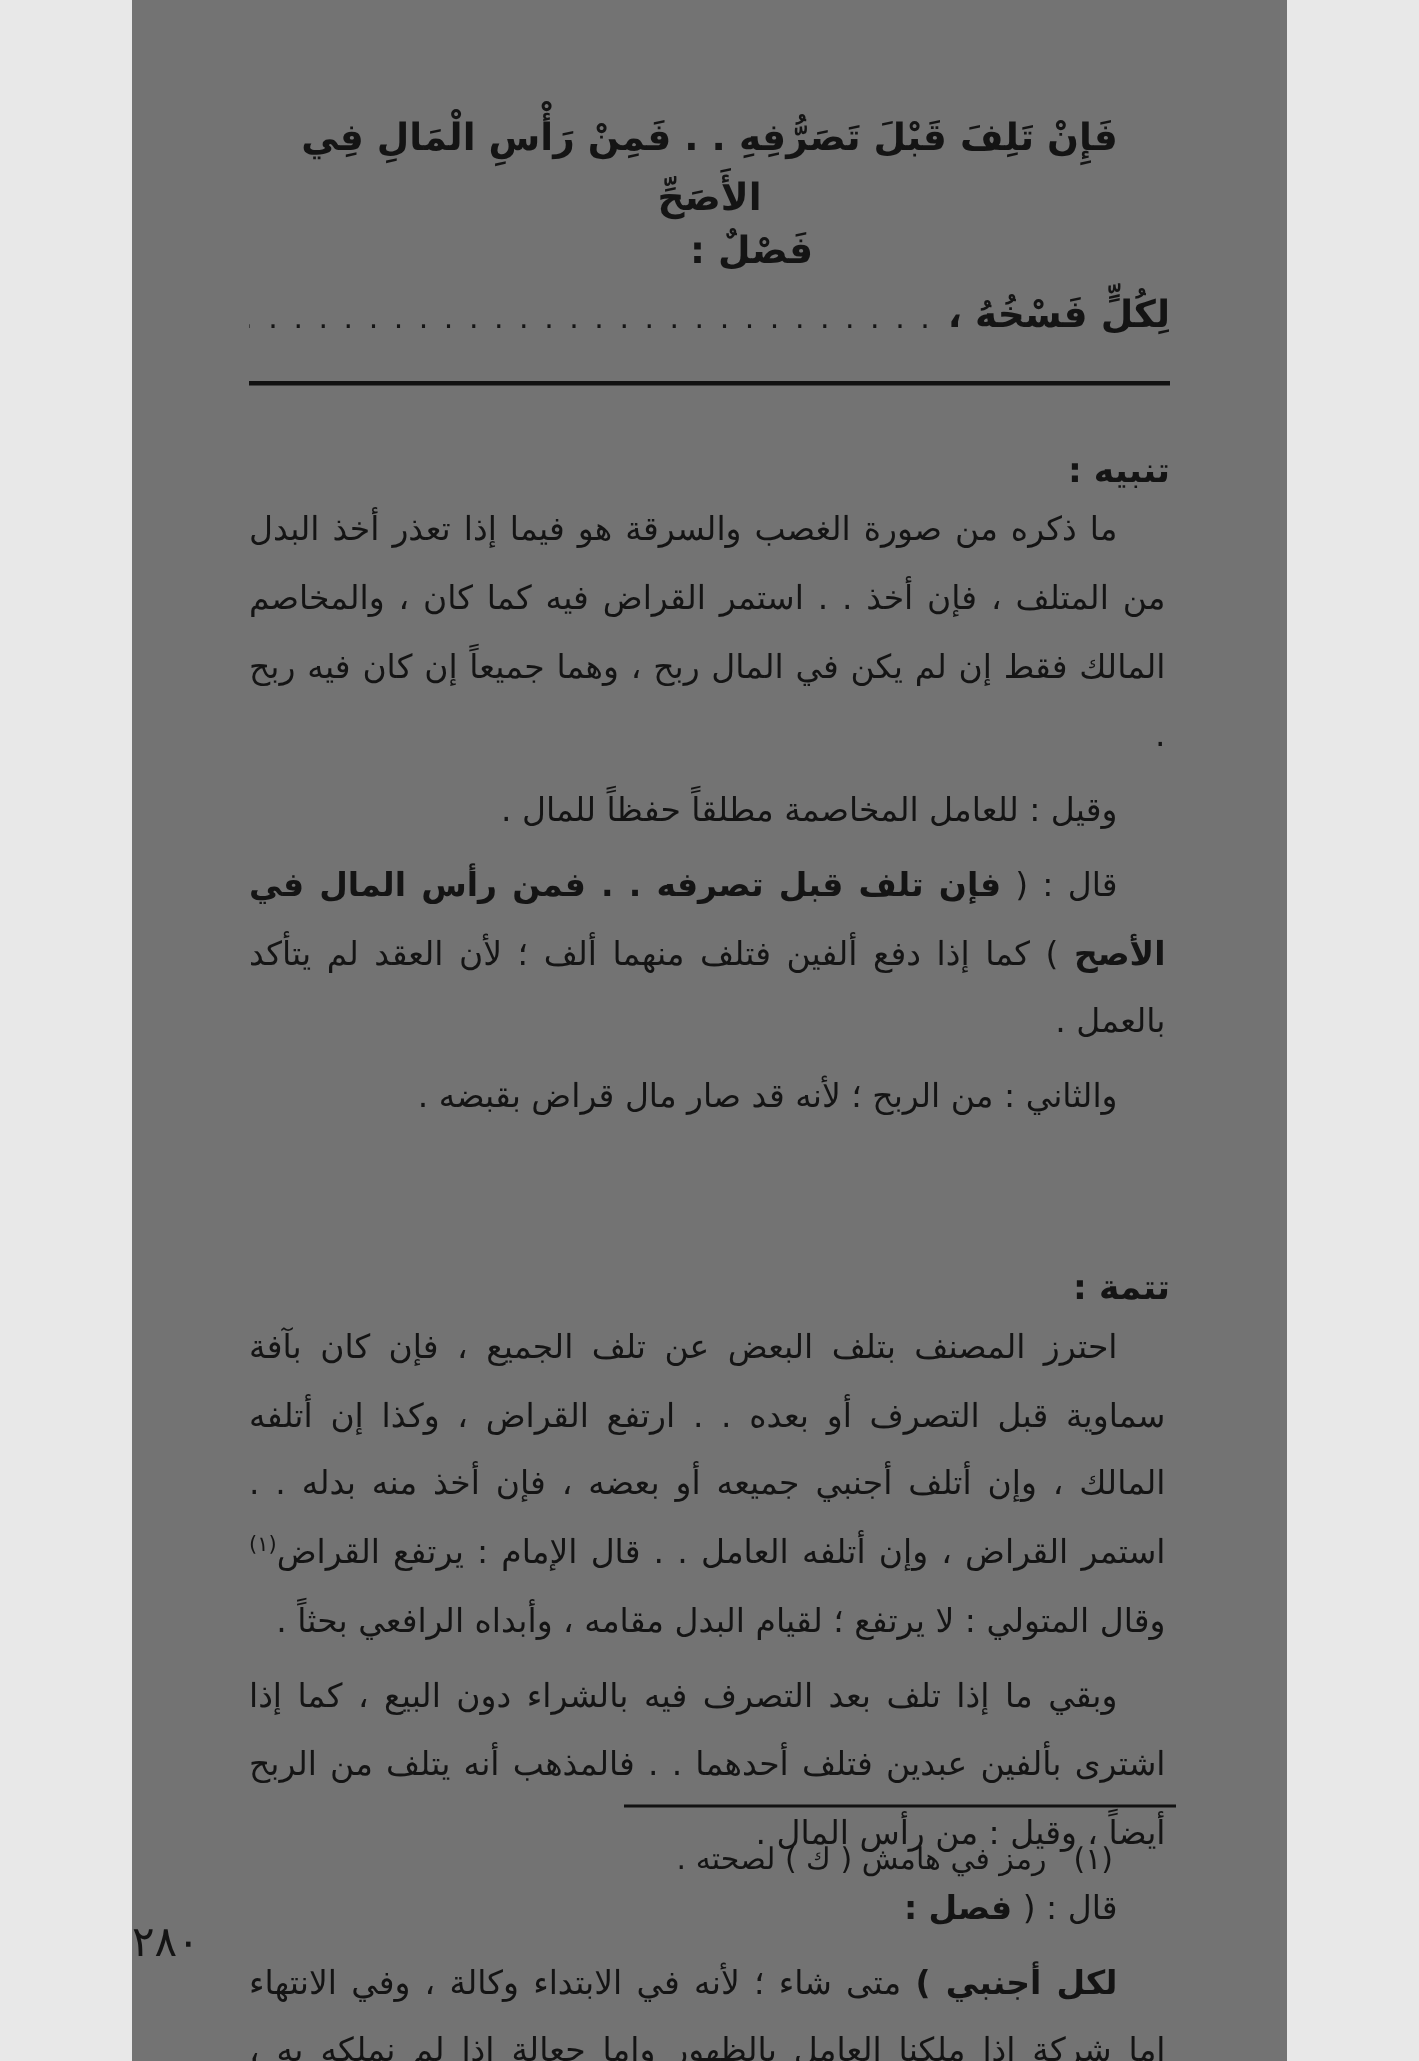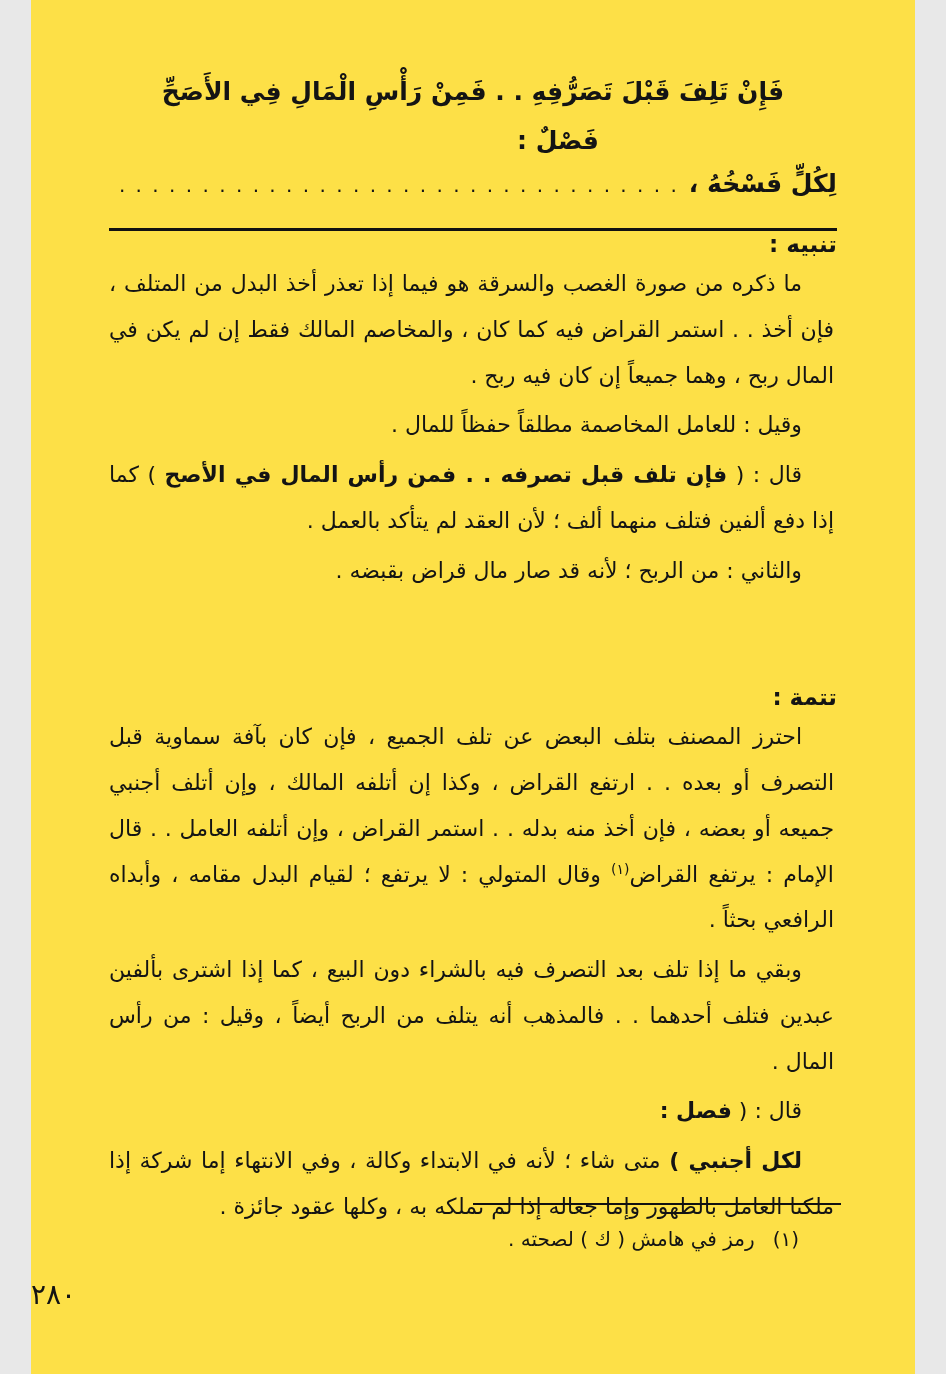--- a/index.html
+++ b/index.html
@@ -2,24 +2,24 @@
 <html lang="ar" dir="rtl"><head>
 <meta charset="utf-8">
 <style>
   html, body {
     margin: 0;
     padding: 0;
     background: #e8e8e8;
   }
   .page {
     position: relative;
-    width: 884px;
+    width: 770px;
     height: 1374px;
     margin: 0 auto;
-    background: #fde047;
+    background: #737373;
     color: #141414;
     font-family: "DejaVu Sans", sans-serif;
     direction: rtl;
     overflow: hidden;
     box-sizing: border-box;
   }
   .content {
     padding: 72px 78px 0 78px;
     direction: rtl;
   }
@@ -28,21 +28,20 @@
   .matn-line1 {
     text-align: center;
     font-size: 25px;
     font-weight: bold;
     line-height: 1.6;
   }
   .matn-fasl {
     font-size: 25px;
     font-weight: bold;
     text-align: right;
-    margin-top: 14px;
     padding-right: 238px;
   }
   .matn-likull {
     display: flex;
     align-items: baseline;
     margin-top: 14px;
     font-size: 25px;
     white-space: nowrap;
   }
   .matn-likull .likull-text {
@@ -63,20 +62,21 @@
   .separator {
     border: 0;
     border-top: 3px solid #111;
     margin: 30px 0 0 0;
   }
 
   
   .section-heading {
     font-size: 23px;
     font-weight: bold;
+    margin-top: 44px;
     margin-bottom: 2px;
   }
   .section-heading.tatimma {
     margin-top: 91px;
   }
   p.body-par {
     font-size: 22px;
     line-height: 2.08;
     text-align: justify;
     margin: 4px 3px 0 0;

